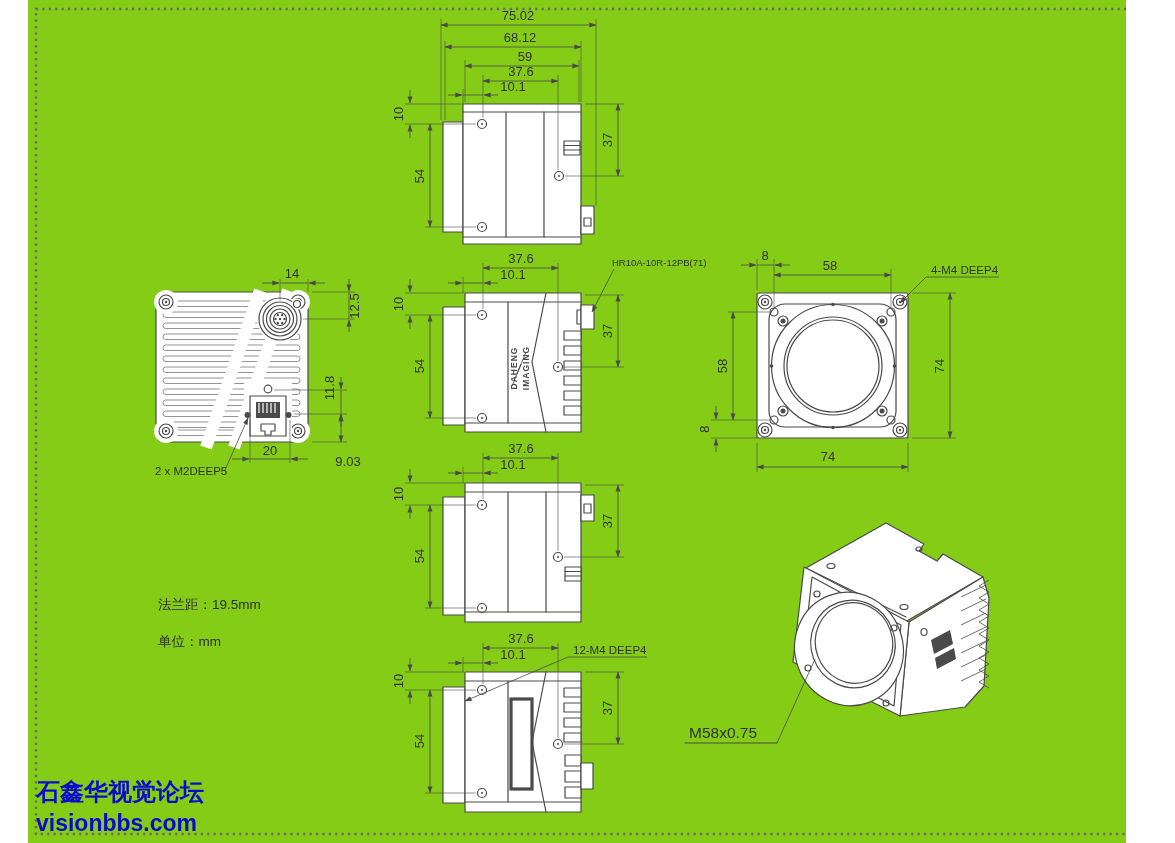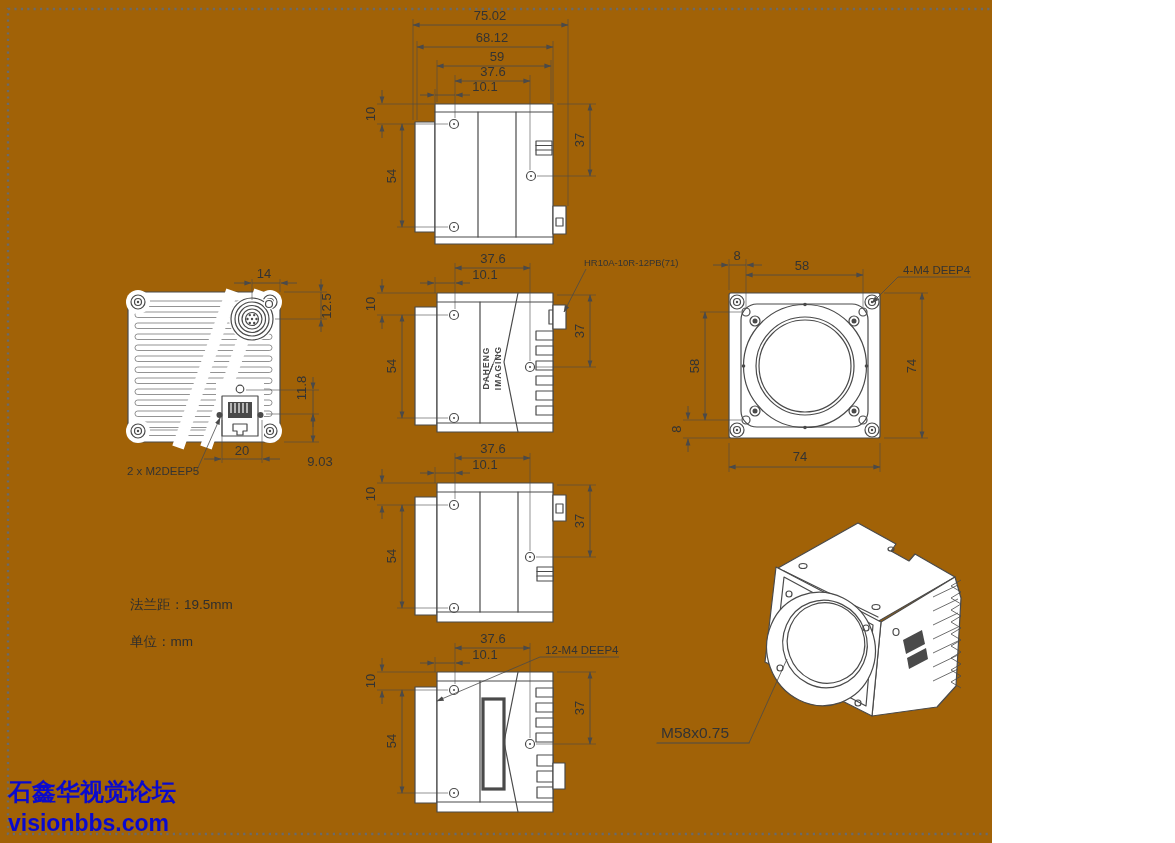--- a/index.html
+++ b/index.html
@@ -1,17 +1,17 @@
 <!DOCTYPE html>
 <html><head>
 <meta charset="utf-8">
 <style>
   html,body{margin:0;padding:0;background:#ffffff;}
-  .stage{position:relative;width:992px;height:843px;background:#a16207;overflow:hidden;
-         font-family:"Liberation Sans",sans-serif;}
+  .stage{position:relative;width:1098px;height:843px;background:#84cc16;overflow:hidden;
+         font-family:"Liberation Sans",sans-serif;margin-left:28px;}
   svg text{font-family:"Liberation Sans",sans-serif;}
   .ol  {fill:none;stroke:#4a4a4a;stroke-width:1.2;stroke-linejoin:round;stroke-linecap:round;}
   .ow  {fill:#ffffff;stroke:#4a4a4a;stroke-width:1.2;stroke-linejoin:round;}
   .thk {fill:#ffffff;stroke:#4a4a4a;stroke-width:3.2;}
   .dl  {fill:none;stroke:#4a4a4a;stroke-width:.8;}
   .xl  {fill:none;stroke:#4a4a4a;stroke-width:.6;}
   .wht {fill:#ffffff;stroke:none;}
   .dk  {fill:#4a4a4a;stroke:none;}
   .dt  {font-size:13px;fill:#333333;}
   .lt  {font-size:9.5px;fill:#333333;}

